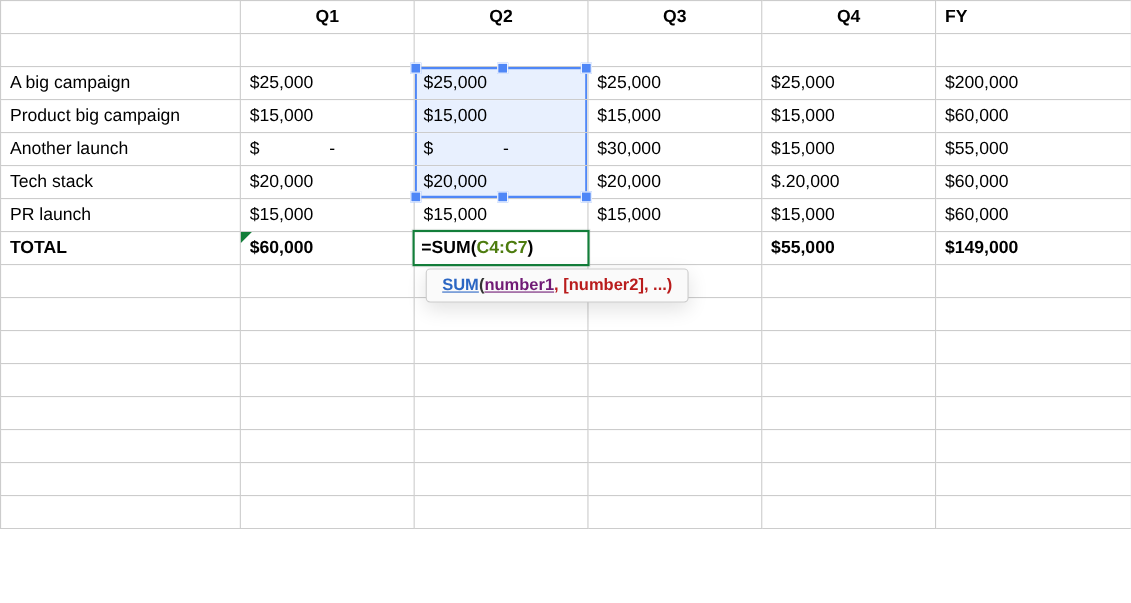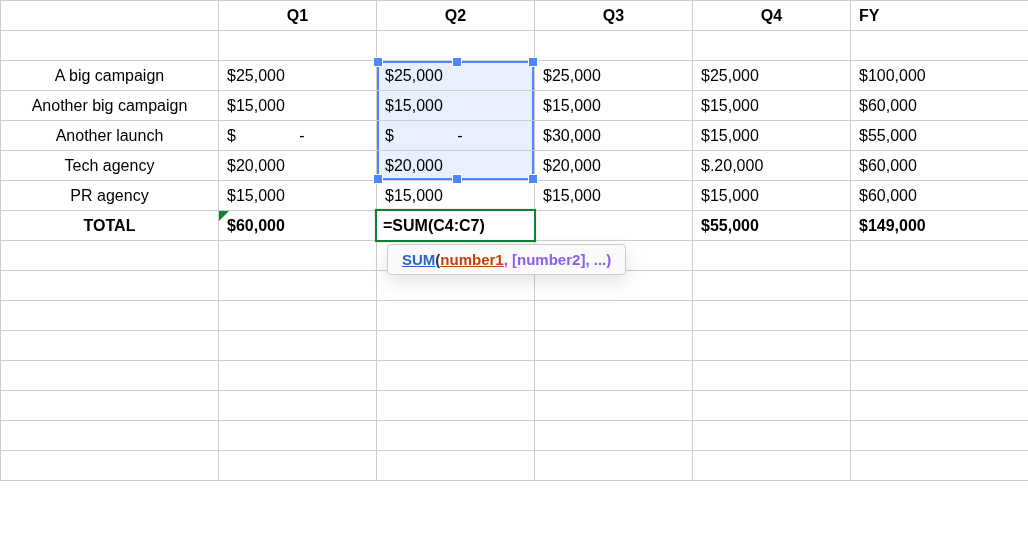--- a/index.html
+++ b/index.html
@@ -26,21 +26,21 @@
     box-sizing: border-box;
     position: relative;
   }
   .colA { width: 218px; }
   .colQ { width: 158px; }
   .colFY{ width: 178px; }
 
   .hdr { font-weight: 700; text-align: center; }
   .hdrFY { font-weight: 700; text-align: left; padding-left: 14px; }
 
-  .lab { text-align: center; }
+  .lab { text-align: left; }
   .tot { font-weight: 700; }
 
   
   .cur {
     display: flex;
     justify-content: space-between;
     align-items: center;
     width: 100%;
     height: 100%;
   }
@@ -82,21 +82,21 @@
     box-shadow: 0 0 0 1px rgba(0,0,0,.06);
     display: flex;
     align-items: center;
     padding: 0 6px;
     font-family: Arial, sans-serif;
     z-index: 10;
   }
   .edit-wrap .f-eq   { color:#000; }
   .edit-wrap .f-fn   { color:#000; }
   .edit-wrap .f-par  { color:#000; }
-  .edit-wrap .f-ref  { color:#000000; }
+  .edit-wrap .f-ref  { color:#4d7c0f; }
   .green-tri {
     position:absolute;
     top:0; left:0;
     width:0;height:0;
     border-top:10px solid #137e3a;
     border-right:10px solid transparent;
     z-index:6;
   }
 
   
@@ -109,22 +109,22 @@
     border-radius: 4px;
     padding: 6px 14px;
     font-size: 15px;
     color: #555;
     box-shadow: 0 6px 18px rgba(0,0,0,.12);
     white-space: nowrap;
     z-index: 20;
   }
   .fn-tip .tip-fn   { color:#2b66c3; text-decoration: underline; }
   .fn-tip .tip-open { color:#333; font-weight:700; }
-  .fn-tip .tip-arg1 { color:#c2410c; font-weight:700; text-decoration: underline; }
-  .fn-tip .tip-rest { color:#8b5cf6; }
+  .fn-tip .tip-arg1 { color:#701a75; font-weight:700; text-decoration: underline; }
+  .fn-tip .tip-rest { color:#b91c1c; }
 </style>
 </head>
 <body>
 
 <table class="sheet">
   <colgroup>
     <col class="colA">
       <col class="colQ">
       <col class="colQ">
       <col class="colQ">
@@ -176,27 +176,27 @@
         </td>
     <td>
           <div class="cur">
             <span class="sym">$</span>
             <span class="val">25,000</span>
           </div>
         </td>
     <td>
           <div class="cur">
             <span class="sym">$</span>
-            <span class="val">100,000</span>
-          </div>
-        </td>
-  </tr>
-
-  <tr>
-    <td class="lab">Another big campaign</td>
+            <span class="val">200,000</span>
+          </div>
+        </td>
+  </tr>
+
+  <tr>
+    <td class="lab">Product big campaign</td>
     <td>
           <div class="cur">
             <span class="sym">$</span>
             <span class="val">15,000</span>
           </div>
         </td>
     <td class="rng rng-side">
           <div class="cur">
             <span class="sym">$</span>
             <span class="val">15,000</span>
@@ -250,21 +250,21 @@
         </td>
     <td>
           <div class="cur">
             <span class="sym">$</span>
             <span class="val">55,000</span>
           </div>
         </td>
   </tr>
 
   <tr>
-    <td class="lab">Tech agency</td>
+    <td class="lab">Tech stack</td>
     <td>
           <div class="cur">
             <span class="sym">$</span>
             <span class="val">20,000</span>
           </div>
         </td>
     <td class="rng rng-bl">
       <span class="handle h-bl"></span>
       <span class="handle h-bm"></span>
       <span class="handle h-br"></span>
@@ -287,21 +287,21 @@
         </td>
     <td>
           <div class="cur">
             <span class="sym">$</span>
             <span class="val">60,000</span>
           </div>
         </td>
   </tr>
 
   <tr>
-    <td class="lab">PR agency</td>
+    <td class="lab">PR launch</td>
     <td>
           <div class="cur">
             <span class="sym">$</span>
             <span class="val">15,000</span>
           </div>
         </td>
     <td>
           <div class="cur">
             <span class="sym">$</span>
             <span class="val">15,000</span>

